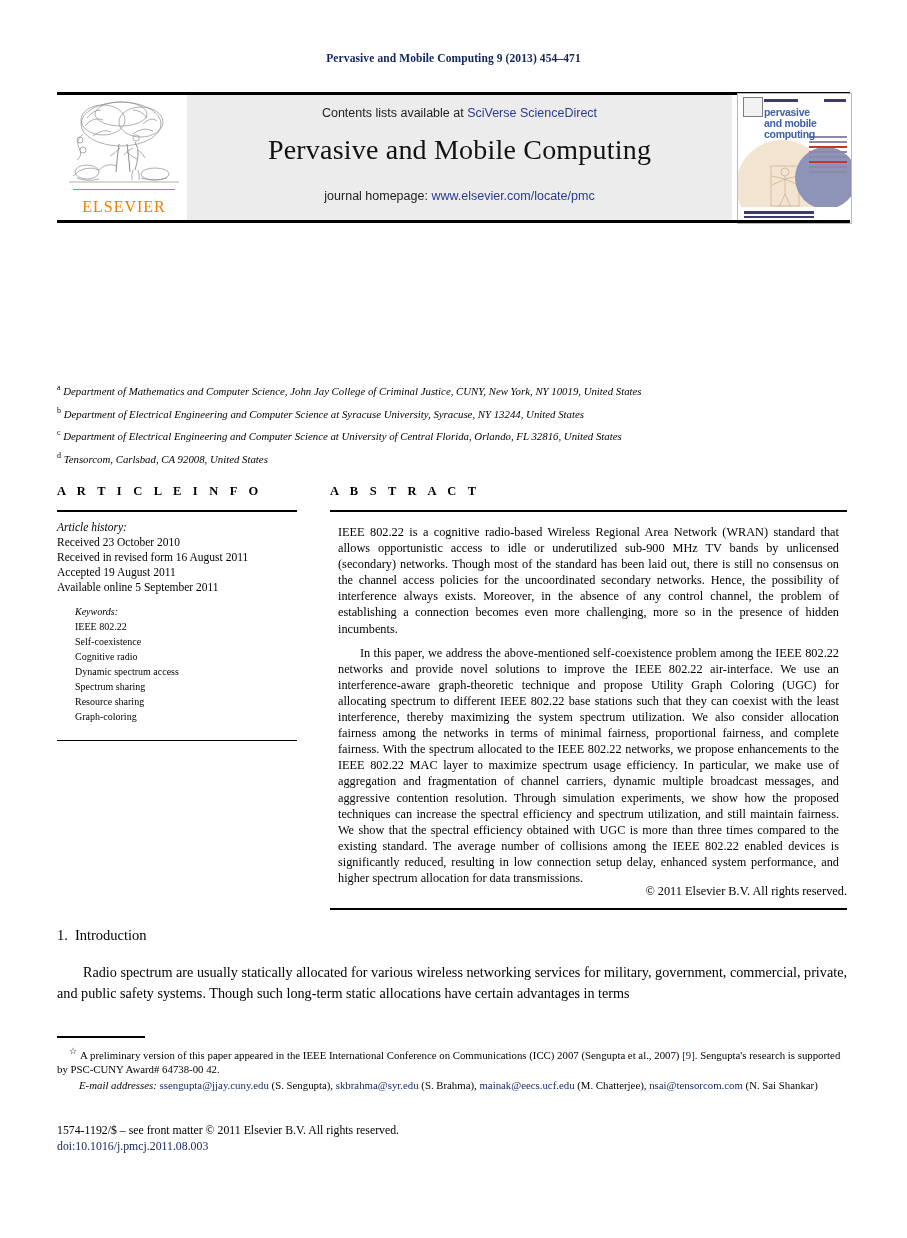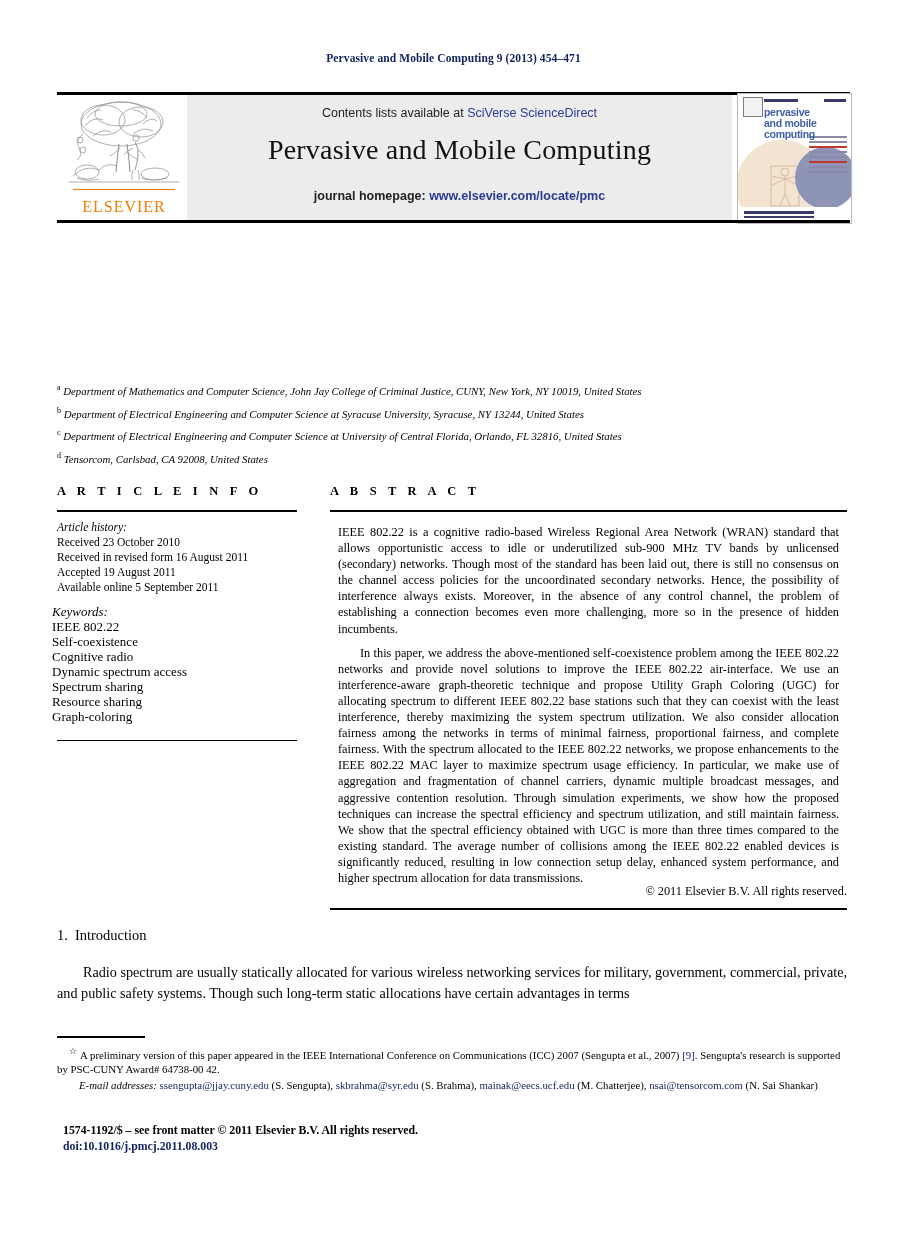--- a/index.html
+++ b/index.html
@@ -83,21 +83,20 @@
     letter-spacing: 0.2px;
   }
   .homepage-line {
     position: absolute;
     left: 130px; top: 97px;
     width: 545px;
     text-align: center;
     font-family: "Liberation Sans", sans-serif;
     font-size: 12.5px;
     color: #222;
-    font-weight: bold;
   }
   .homepage-line .hp-link {
     color: #2a3b92;
   }
 
   
   .elsevier-logo {
     position: absolute;
     left: 6px; top: 4px;
     width: 122px;
@@ -258,23 +257,23 @@
     position: absolute;
     left: 57px; top: 520px;
     width: 250px;
     font-size: 11.5px;
     line-height: 15px;
   }
   .article-history .hdr { font-style: italic; }
 
   .keywords {
     position: absolute;
-    left: 52px; top: 604px;
+    left: 75px; top: 604px;
     width: 250px;
-    font-size: 13px;
+    font-size: 10px;
     line-height: 15px;
   }
   .keywords .hdr { font-style: italic; }
 
   .abstract {
     position: absolute;
     left: 330px; top: 516px;
     width: 517px;
     font-size: 12.3px;
     line-height: 16.1px;
@@ -325,25 +324,25 @@
   }
   .footnotes .fn { margin-bottom: 1px; }
   .footnotes .marker { vertical-align: super; font-size: 9px; margin-right: 3px; }
   .footnotes .em-label { font-style: italic; }
   .footnotes .lnk { color: #11235e; }
   .footnotes .ref { color: #11235e; }
   .fn-indent { text-indent: 12px; }
 
   .issn-block {
     position: absolute;
-    left: 63px; top: 1122px;
+    left: 57px; top: 1122px;
     width: 600px;
     font-size: 11.8px;
     line-height: 16px;
-    font-weight: bold;
+    font-weight: normal;
   }
   .issn-block .doi { color: #11235e; }
 </style>
 </head>
 <body>
 
 <div class="page">
 
   <div class="running-head">Pervasive and Mobile Computing 9 (2013) 454–471</div>
 

